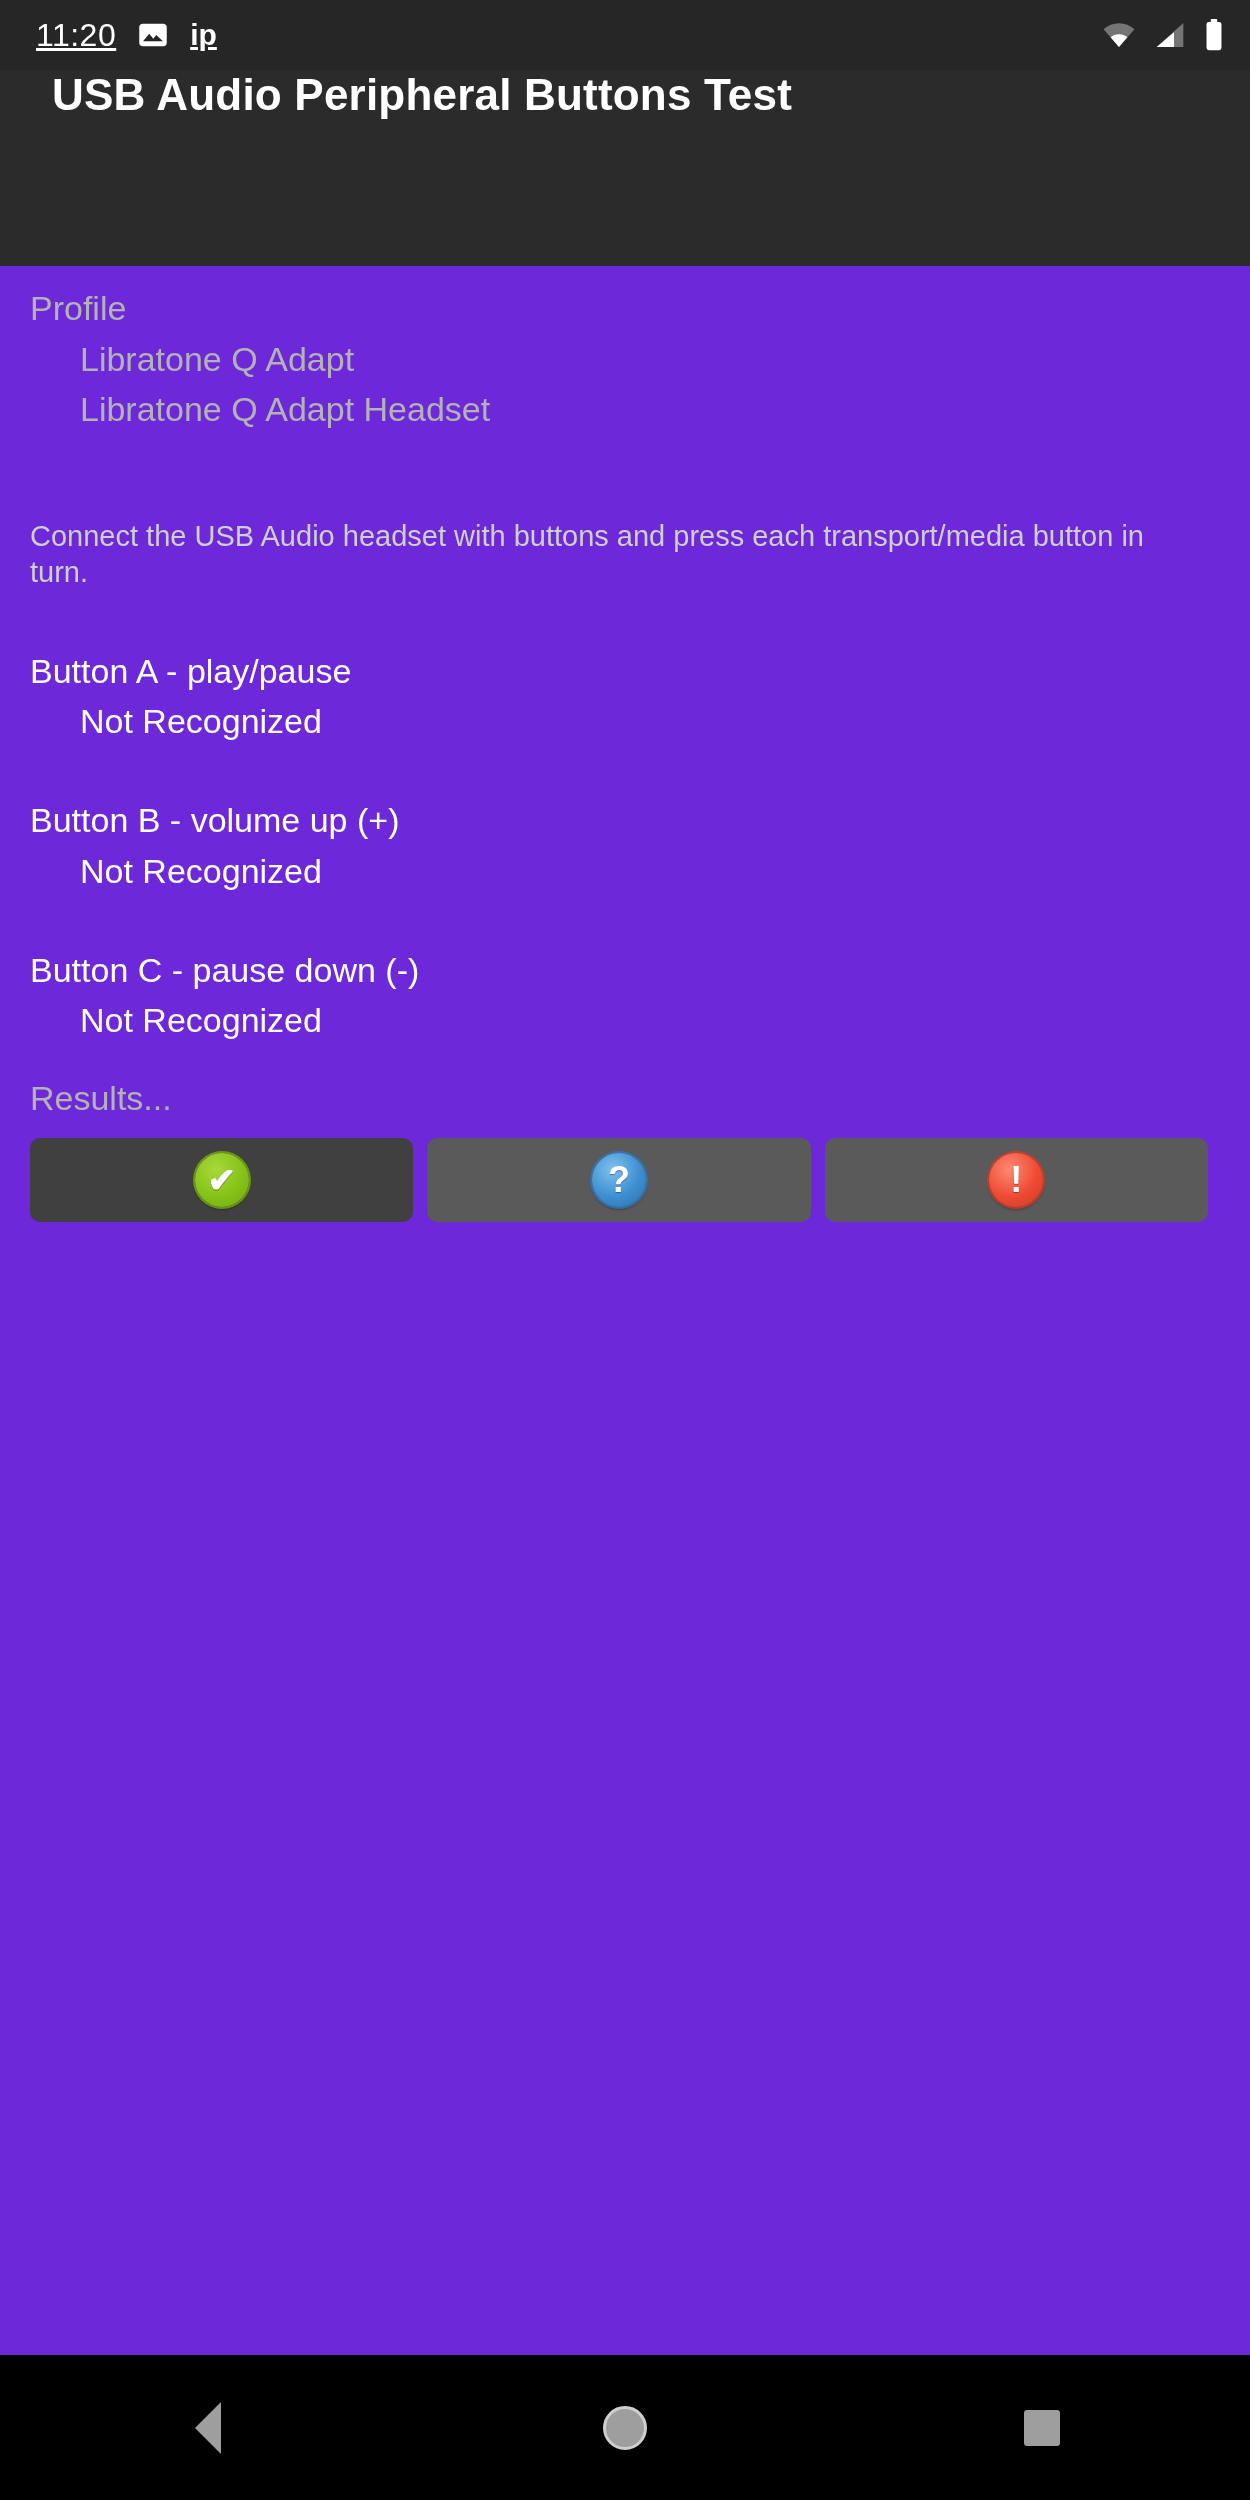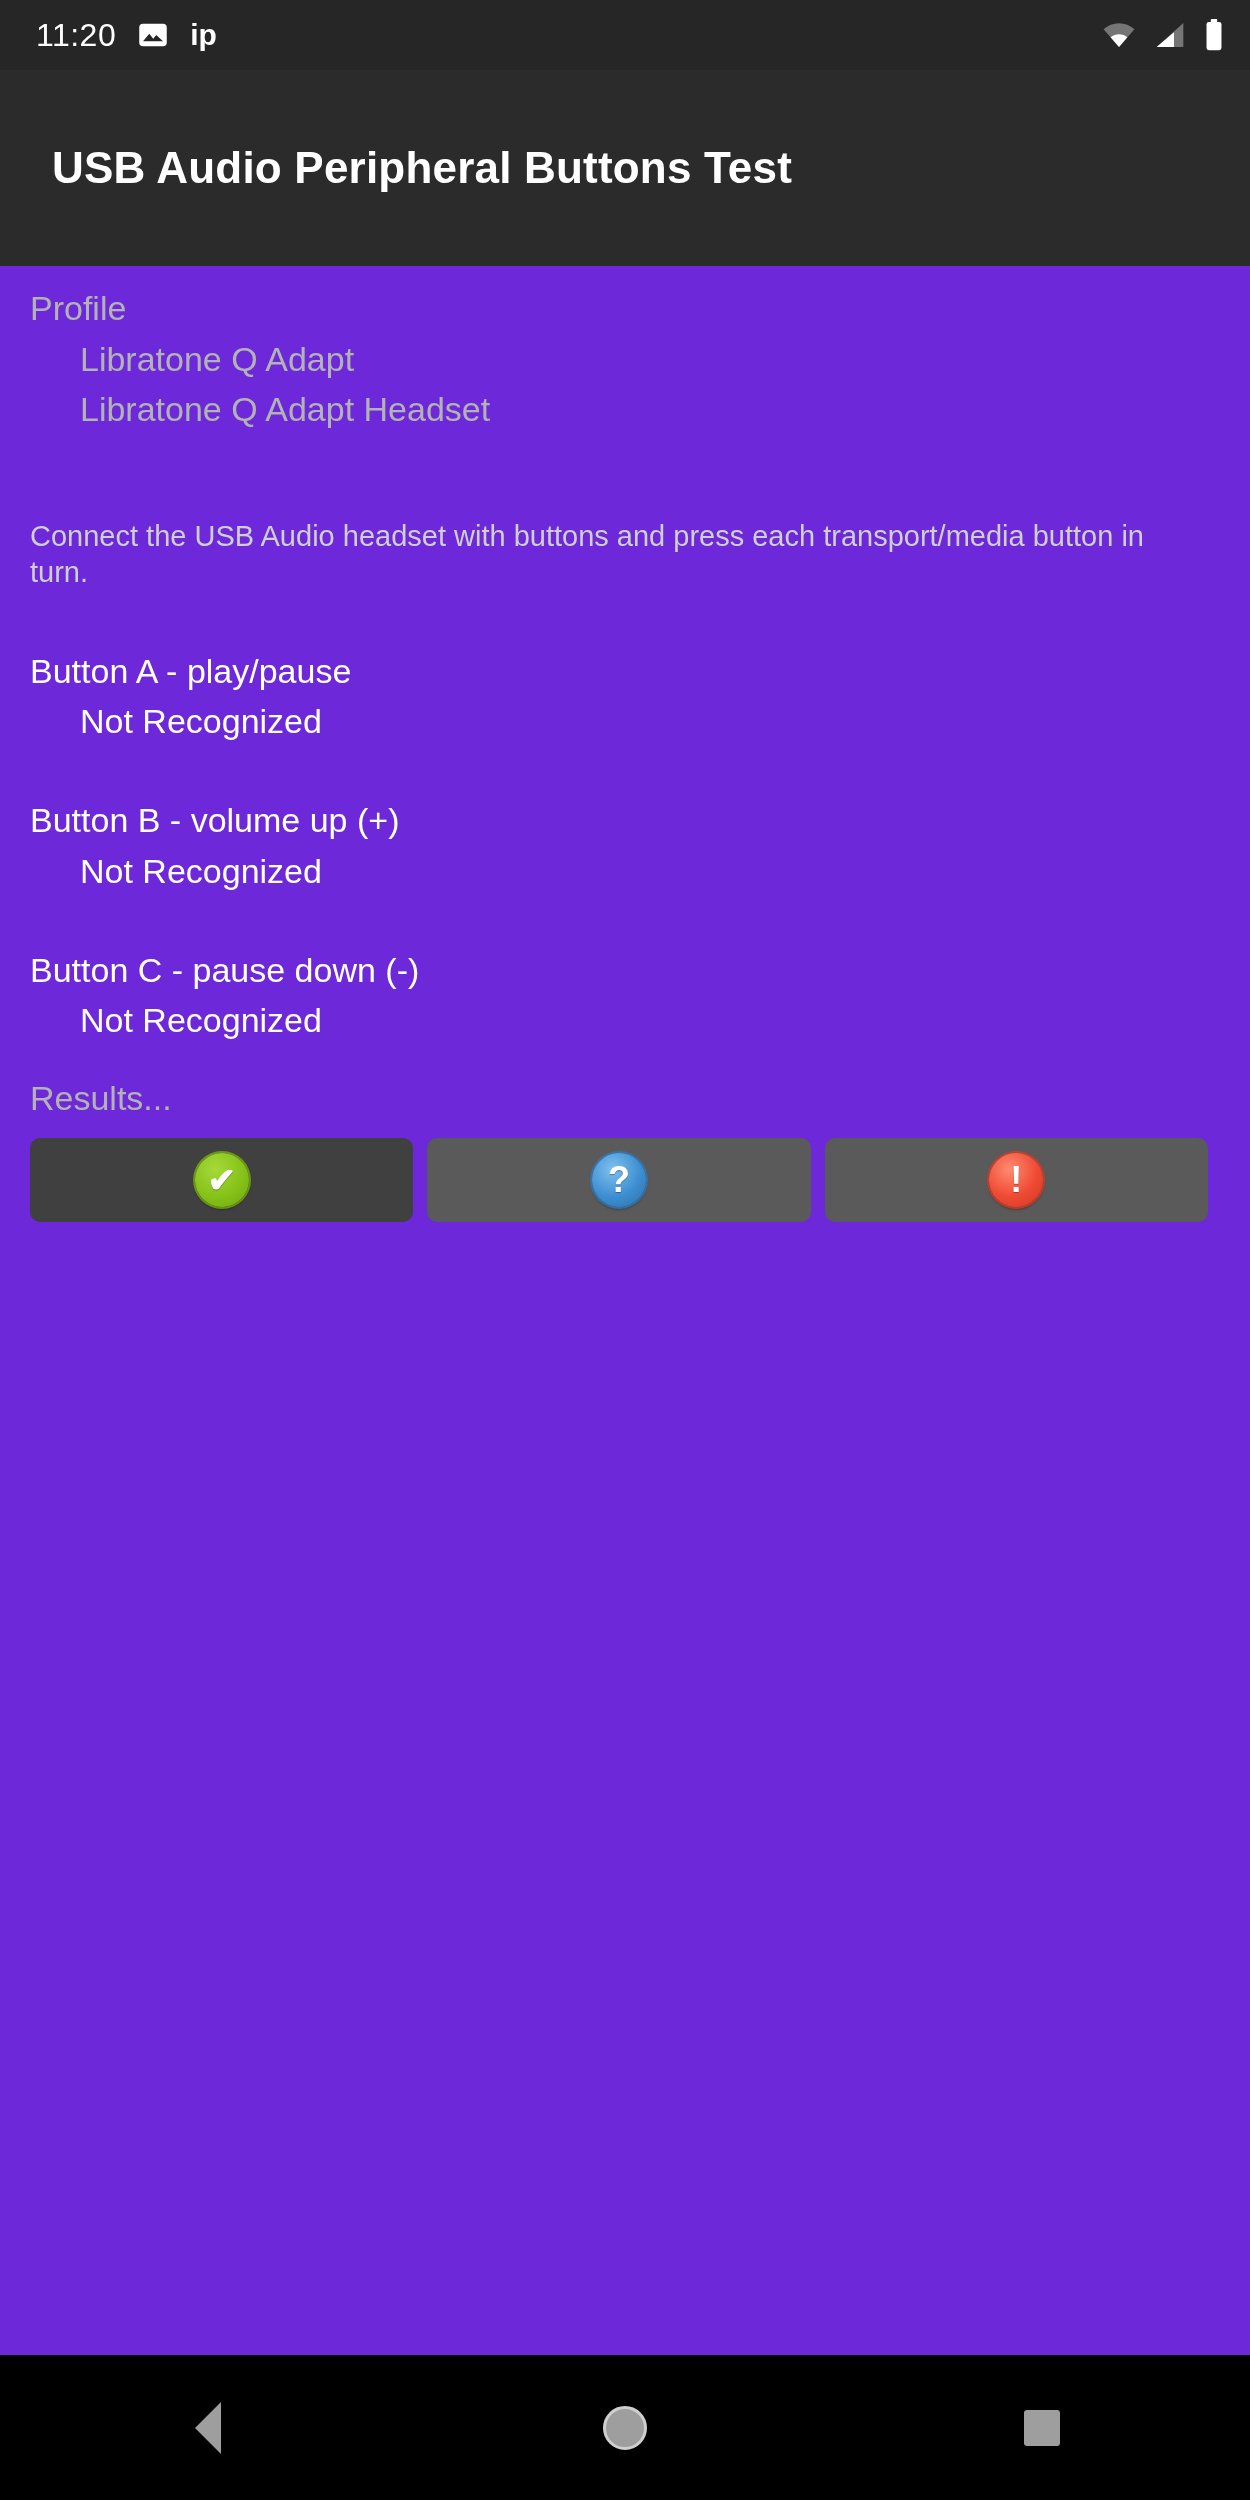--- a/index.html
+++ b/index.html
@@ -17,32 +17,32 @@
   }
 
   
   .status-bar {
     height:70px; flex:0 0 70px;
     background:#262626;
     display:flex; align-items:center;
     padding:0 26px 0 36px;
     color:#ffffff;
   }
-  .sb-left { display:flex; align-items:center; gap:22px; }
+  .sb-left { display:flex; align-items:center; gap:22px;text-decoration:underline; }
   .sb-clock { font-size:32px; letter-spacing:.5px; }
   .sb-ip { font-size:30px; font-weight:bold; }
   .sb-spacer { flex:1 1 auto; }
   .sb-right { display:flex; align-items:center; gap:18px; }
   .ic { display:block; }
 
   
   .app-bar {
     flex:0 0 196px; height:196px;
     background:#2b2b2b;
-    display:flex; align-items:center;
+    display:flex; 
     padding:0 0 0 52px;
   }
   .app-title {
     color:#ffffff;
     font-size:44px;
     font-weight:bold;
     letter-spacing:.2px;
   }
 
   

